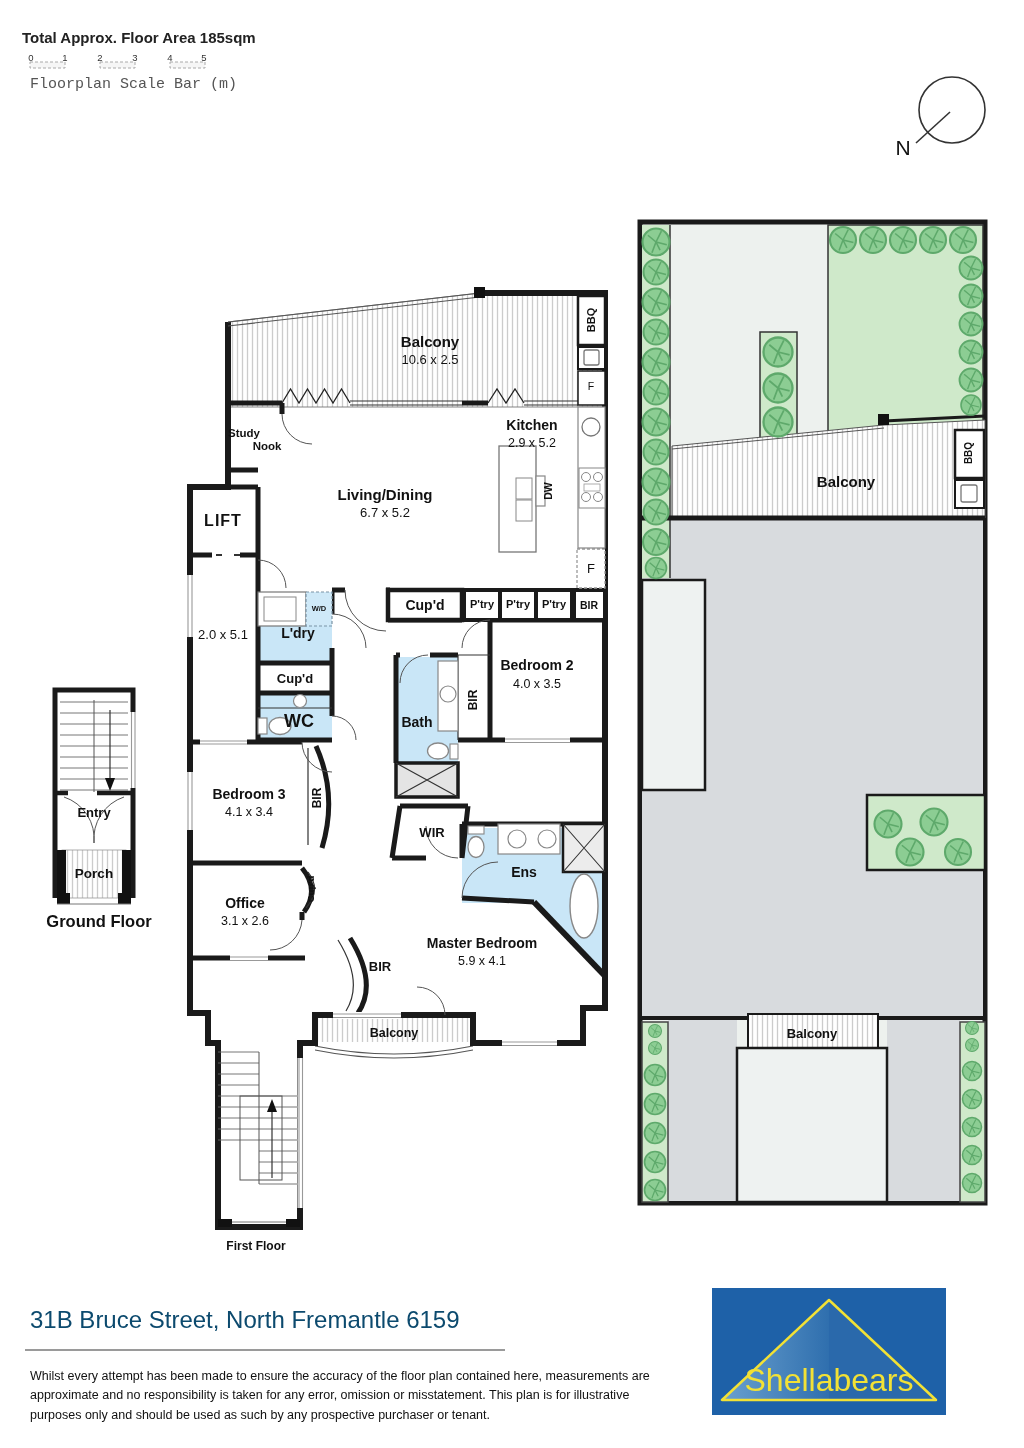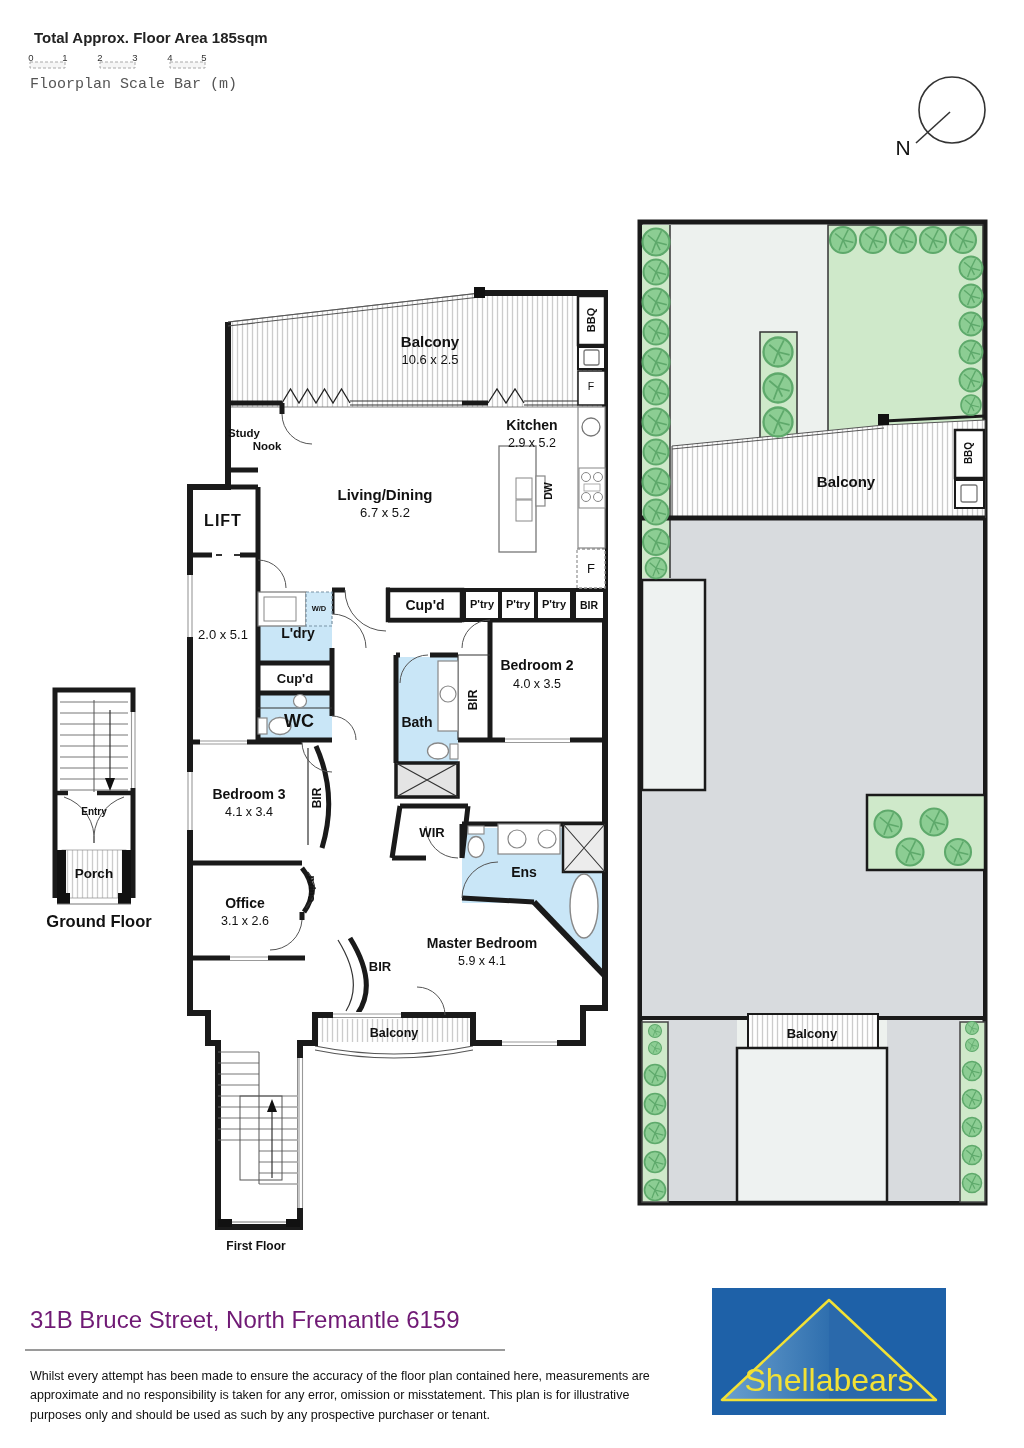--- a/index.html
+++ b/index.html
@@ -2,24 +2,24 @@
 <html><head>
 <meta charset="utf-8">
 <style>
   html,body{margin:0;padding:0;background:#fff;}
   .page{position:relative;width:1024px;height:1448px;background:#fff;overflow:hidden;
         font-family:"Liberation Sans",sans-serif;}
   svg.plan{position:absolute;left:0;top:0;}
   .lbl{position:absolute;transform:translate(-50%,-50%);white-space:nowrap;color:#111;line-height:1;}
   .b{font-weight:bold;}
   .v{transform:translate(-50%,-50%) rotate(-90deg);}
-  .hdr{position:absolute;left:34px;top:29px;font-size:15px;font-weight:600;color:#222;}
+  .hdr{position:absolute;left:22px;top:29px;font-size:15px;font-weight:600;color:#222;}
   .tick{position:absolute;font-size:9.5px;color:#333;transform:translateX(-50%);}
   .cap{position:absolute;left:30px;top:76px;font-size:15px;color:#555;font-family:Liberation Mono, monospace;}
-  .address{position:absolute;left:30px;top:1306px;font-size:24px;color:#701a75;}
+  .address{position:absolute;left:30px;top:1306px;font-size:24px;color:#0c4a6e;}
   .divider{position:absolute;left:25px;top:1349px;width:480px;border-top:2px solid #9a9a9a;}
   .disclaimer{position:absolute;left:30px;top:1367px;width:652px;font-size:12.5px;line-height:1.55;color:#111;}
   .logo{position:absolute;left:712px;top:1288px;width:234px;height:127px;}
 </style>
 </head>
 <body>
 
 <div class="page">
 
 <svg class="plan" width="1024" height="1270" viewBox="0 0 1024 1270">
@@ -381,21 +381,21 @@
 <div class="lbl b" style="left:524px;top:872px;font-size:14px;">Ens</div>
 <div class="lbl b v" style="left:311px;top:889px;font-size:9.5px;">Cup'd</div>
 <div class="lbl b" style="left:245px;top:903px;font-size:14px;">Office</div>
 <div class="lbl" style="left:245px;top:921px;font-size:12.5px;">3.1 x 2.6</div>
 <div class="lbl b" style="left:482px;top:943px;font-size:14px;">Master Bedroom</div>
 <div class="lbl" style="left:482px;top:961px;font-size:12.5px;">5.9 x 4.1</div>
 <div class="lbl b" style="left:380px;top:966px;font-size:13px;">BIR</div>
 <div class="lbl b" style="left:394px;top:1033px;font-size:12.5px;">Balcony</div>
 <div class="lbl b" style="left:256px;top:1246px;font-size:12px;">First Floor</div>
 
-<div class="lbl b" style="left:94px;top:812px;font-size:10px;">Entry</div>
+<div class="lbl b" style="left:94px;top:812px;font-size:13px;">Entry</div>
 <div class="lbl b" style="left:94px;top:874px;font-size:13.5px;">Porch</div>
 <div class="lbl b" style="left:99px;top:921px;font-size:16.5px;">Ground Floor</div>
 
 <div class="lbl b" style="left:846px;top:481px;font-size:15px;">Balcony</div>
 <div class="lbl b v" style="left:969px;top:453px;font-size:10px;">BBQ</div>
 <div class="lbl b" style="left:812px;top:1033px;font-size:13px;">Balcony</div>
 
 <div class="address">31B Bruce Street, North Fremantle 6159</div>
 <div class="divider"></div>
 <div class="disclaimer">Whilst every attempt has been made to ensure the accuracy of the floor plan contained here, measurements are approximate and no responsibility is taken for any error, omission or misstatement. This plan is for illustrative purposes only and should be used as such by any prospective purchaser or tenant.</div>

